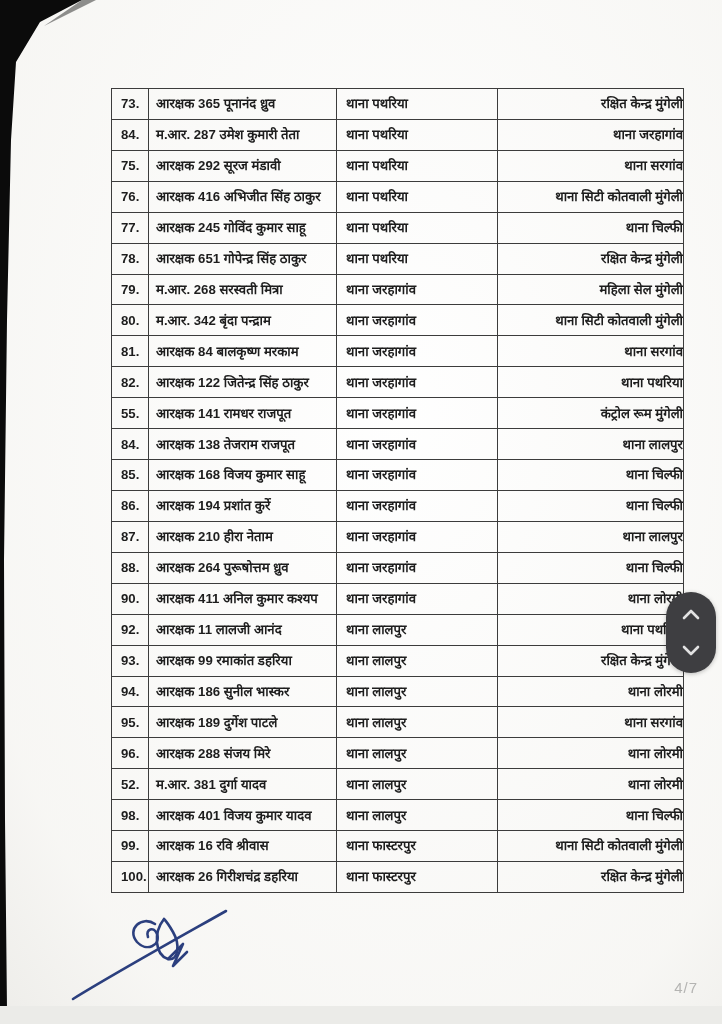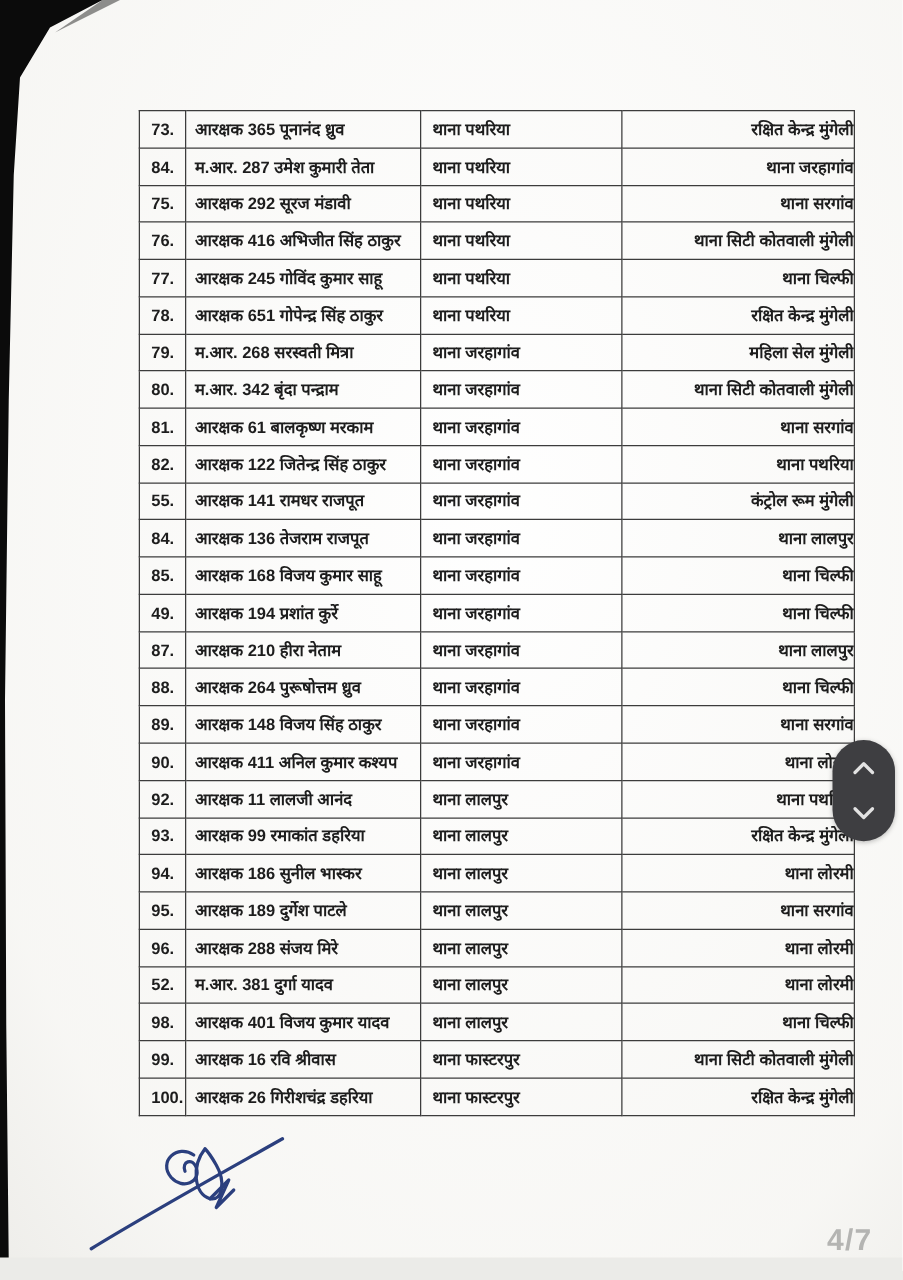--- a/index.html
+++ b/index.html
@@ -58,22 +58,22 @@
   }
   .scroll-btn {
     width: 34px; height: 30px;
     border: none; background: transparent;
     display: flex; align-items: center; justify-content: center;
     cursor: pointer; padding: 0;
   }
   
   .page-indicator {
     position: absolute; right: 24px; top: 979px;
-    font-size: 24px; letter-spacing: 1px;
-    font-weight: bold;
+    font-size: 15px; letter-spacing: 1px;
+    font-weight: normal;
   }
   
   .bottom-band {
     position: absolute; left: 0; bottom: 0;
     width: 722px; height: 18px;
   }
 </style>
 </head>
 <body>
 
@@ -135,71 +135,65 @@
       <td class="to">महिला सेल मुंगेली</td>
     </tr>
         <tr>
       <td class="serial">80.</td>
       <td class="name">म.आर. 342 बृंदा पन्द्राम</td>
       <td class="from">थाना जरहागांव</td>
       <td class="to">थाना सिटी कोतवाली मुंगेली</td>
     </tr>
         <tr>
       <td class="serial">81.</td>
-      <td class="name">आरक्षक 61 बालकृष्ण मरकाम</td>
+      <td class="name">आरक्षक 84 बालकृष्ण मरकाम</td>
       <td class="from">थाना जरहागांव</td>
       <td class="to">थाना सरगांव</td>
     </tr>
         <tr>
       <td class="serial">82.</td>
       <td class="name">आरक्षक 122 जितेन्द्र सिंह ठाकुर</td>
       <td class="from">थाना जरहागांव</td>
       <td class="to">थाना पथरिया</td>
     </tr>
         <tr>
       <td class="serial">55.</td>
       <td class="name">आरक्षक 141 रामधर राजपूत</td>
       <td class="from">थाना जरहागांव</td>
       <td class="to">कंट्रोल रूम मुंगेली</td>
     </tr>
         <tr>
       <td class="serial">84.</td>
-      <td class="name">आरक्षक 136 तेजराम राजपूत</td>
+      <td class="name">आरक्षक 138 तेजराम राजपूत</td>
       <td class="from">थाना जरहागांव</td>
       <td class="to">थाना लालपुर</td>
     </tr>
         <tr>
       <td class="serial">85.</td>
       <td class="name">आरक्षक 168 विजय कुमार साहू</td>
       <td class="from">थाना जरहागांव</td>
       <td class="to">थाना चिल्फी</td>
     </tr>
         <tr>
-      <td class="serial">49.</td>
+      <td class="serial">86.</td>
       <td class="name">आरक्षक 194 प्रशांत कुर्रे</td>
       <td class="from">थाना जरहागांव</td>
       <td class="to">थाना चिल्फी</td>
     </tr>
         <tr>
       <td class="serial">87.</td>
       <td class="name">आरक्षक 210 हीरा नेताम</td>
       <td class="from">थाना जरहागांव</td>
       <td class="to">थाना लालपुर</td>
     </tr>
         <tr>
       <td class="serial">88.</td>
       <td class="name">आरक्षक 264 पुरूषोत्तम ध्रुव</td>
       <td class="from">थाना जरहागांव</td>
       <td class="to">थाना चिल्फी</td>
-    </tr>
-        <tr>
-      <td class="serial">89.</td>
-      <td class="name">आरक्षक 148 विजय सिंह ठाकुर</td>
-      <td class="from">थाना जरहागांव</td>
-      <td class="to">थाना सरगांव</td>
     </tr>
         <tr>
       <td class="serial">90.</td>
       <td class="name">आरक्षक 411 अनिल कुमार कश्यप</td>
       <td class="from">थाना जरहागांव</td>
       <td class="to">थाना लोरमी</td>
     </tr>
         <tr>
       <td class="serial">92.</td>
       <td class="name">आरक्षक 11 लालजी आनंद</td>

